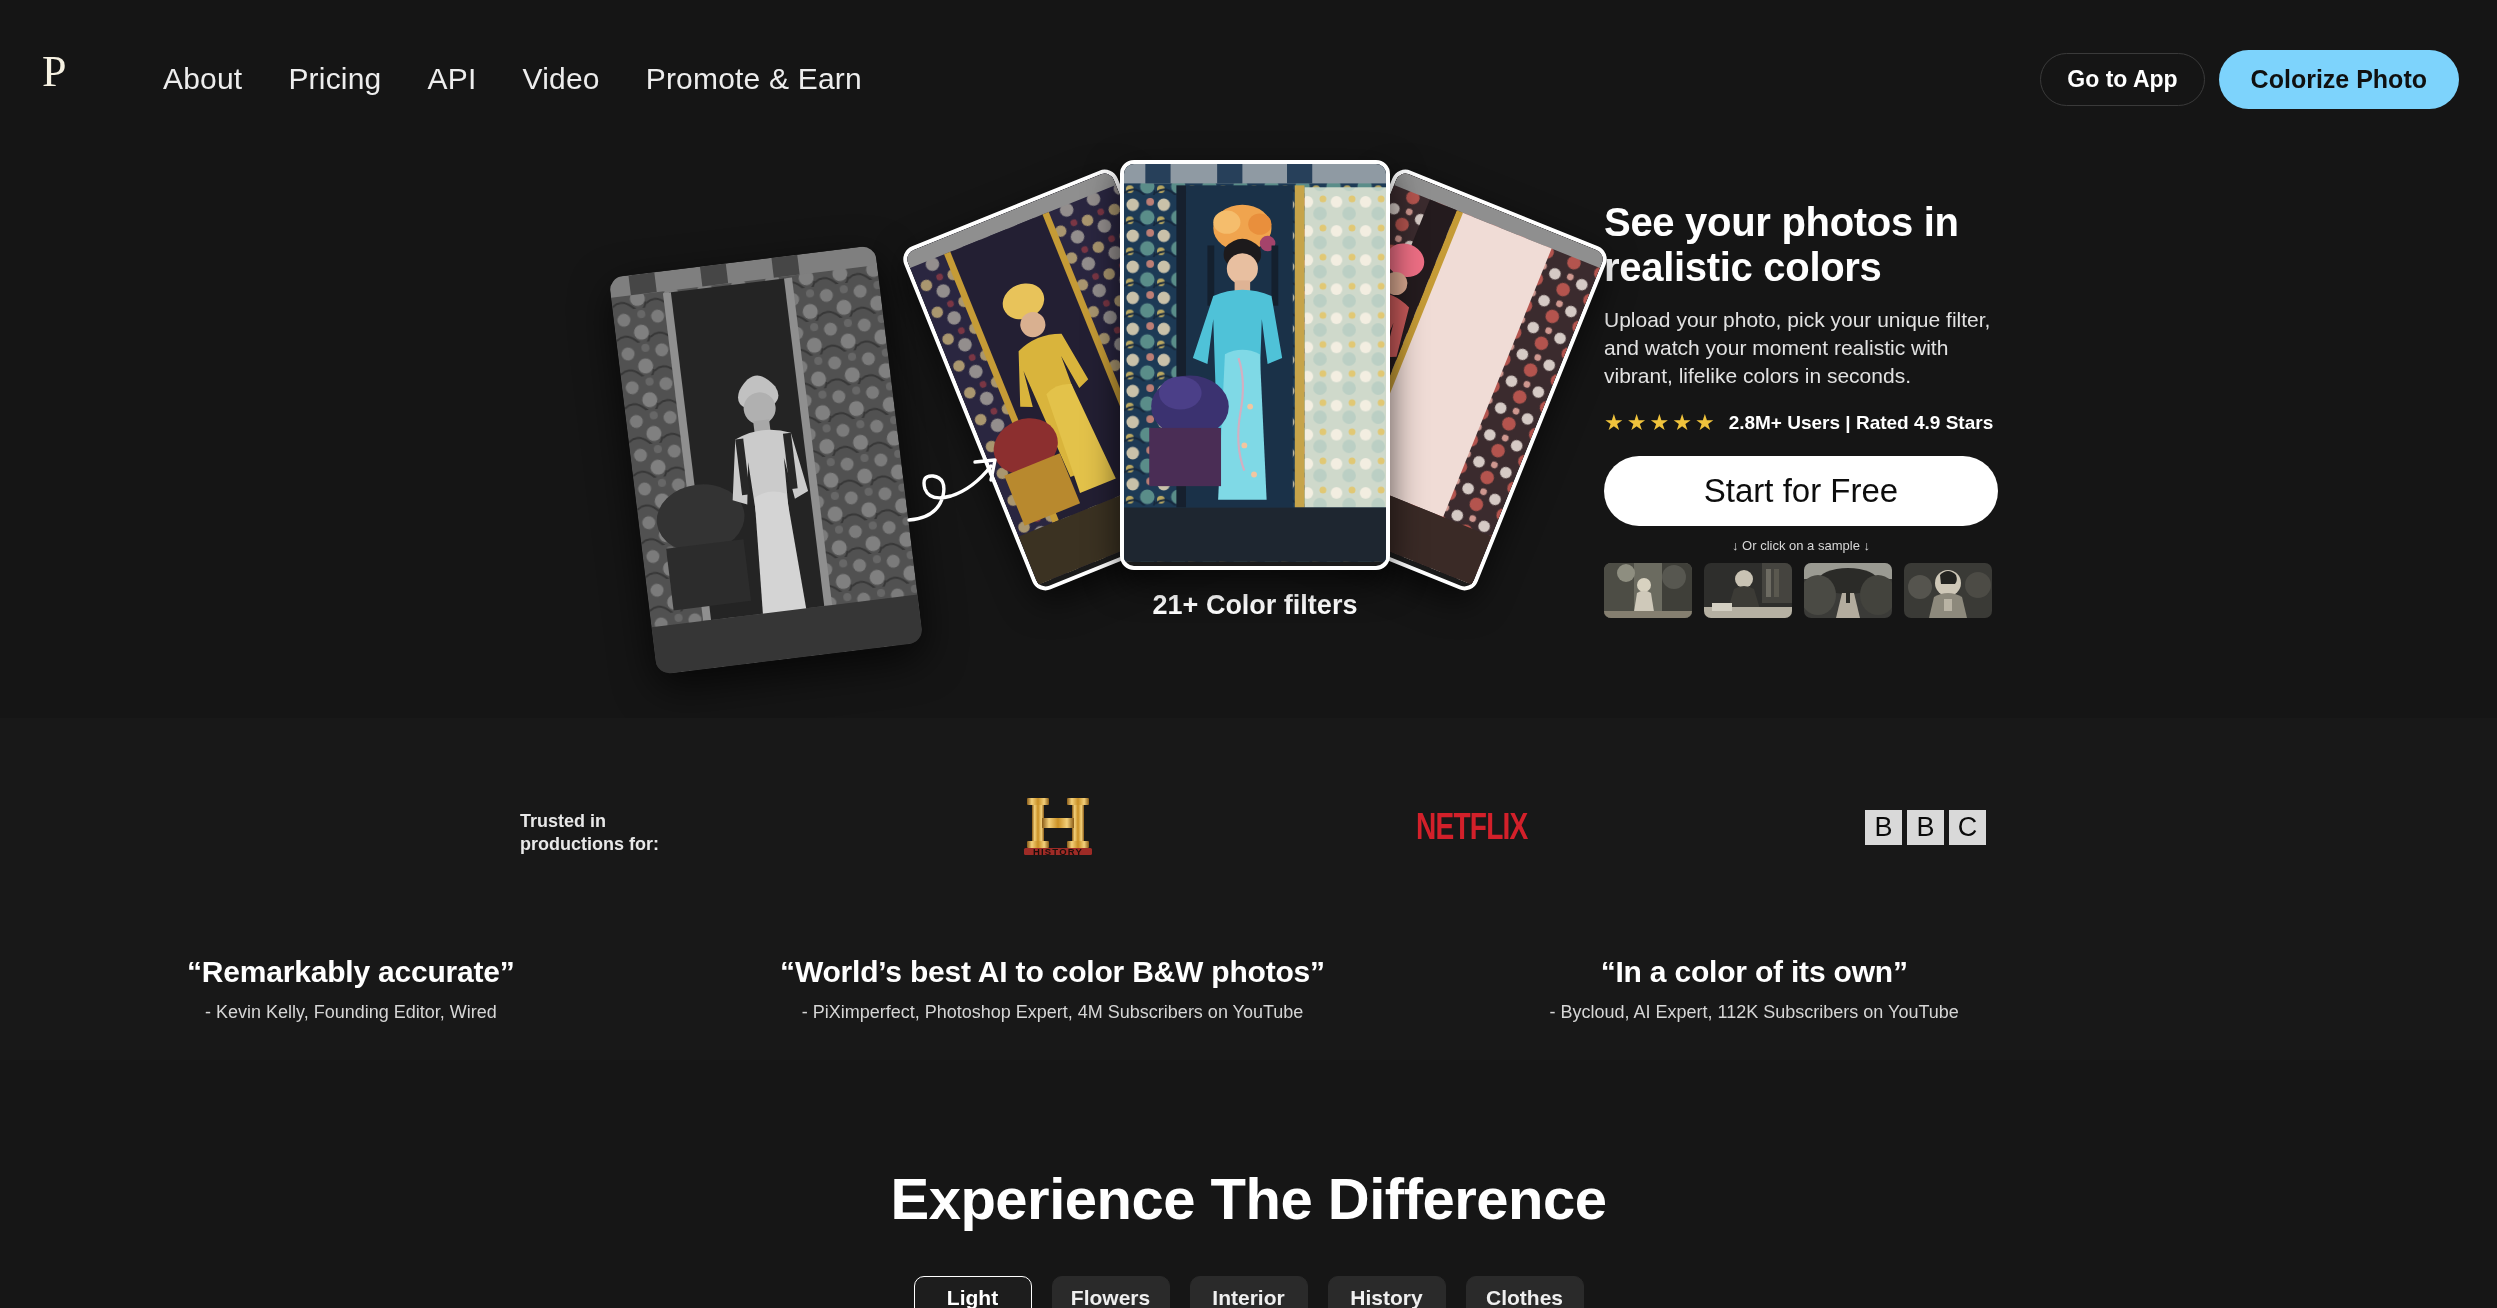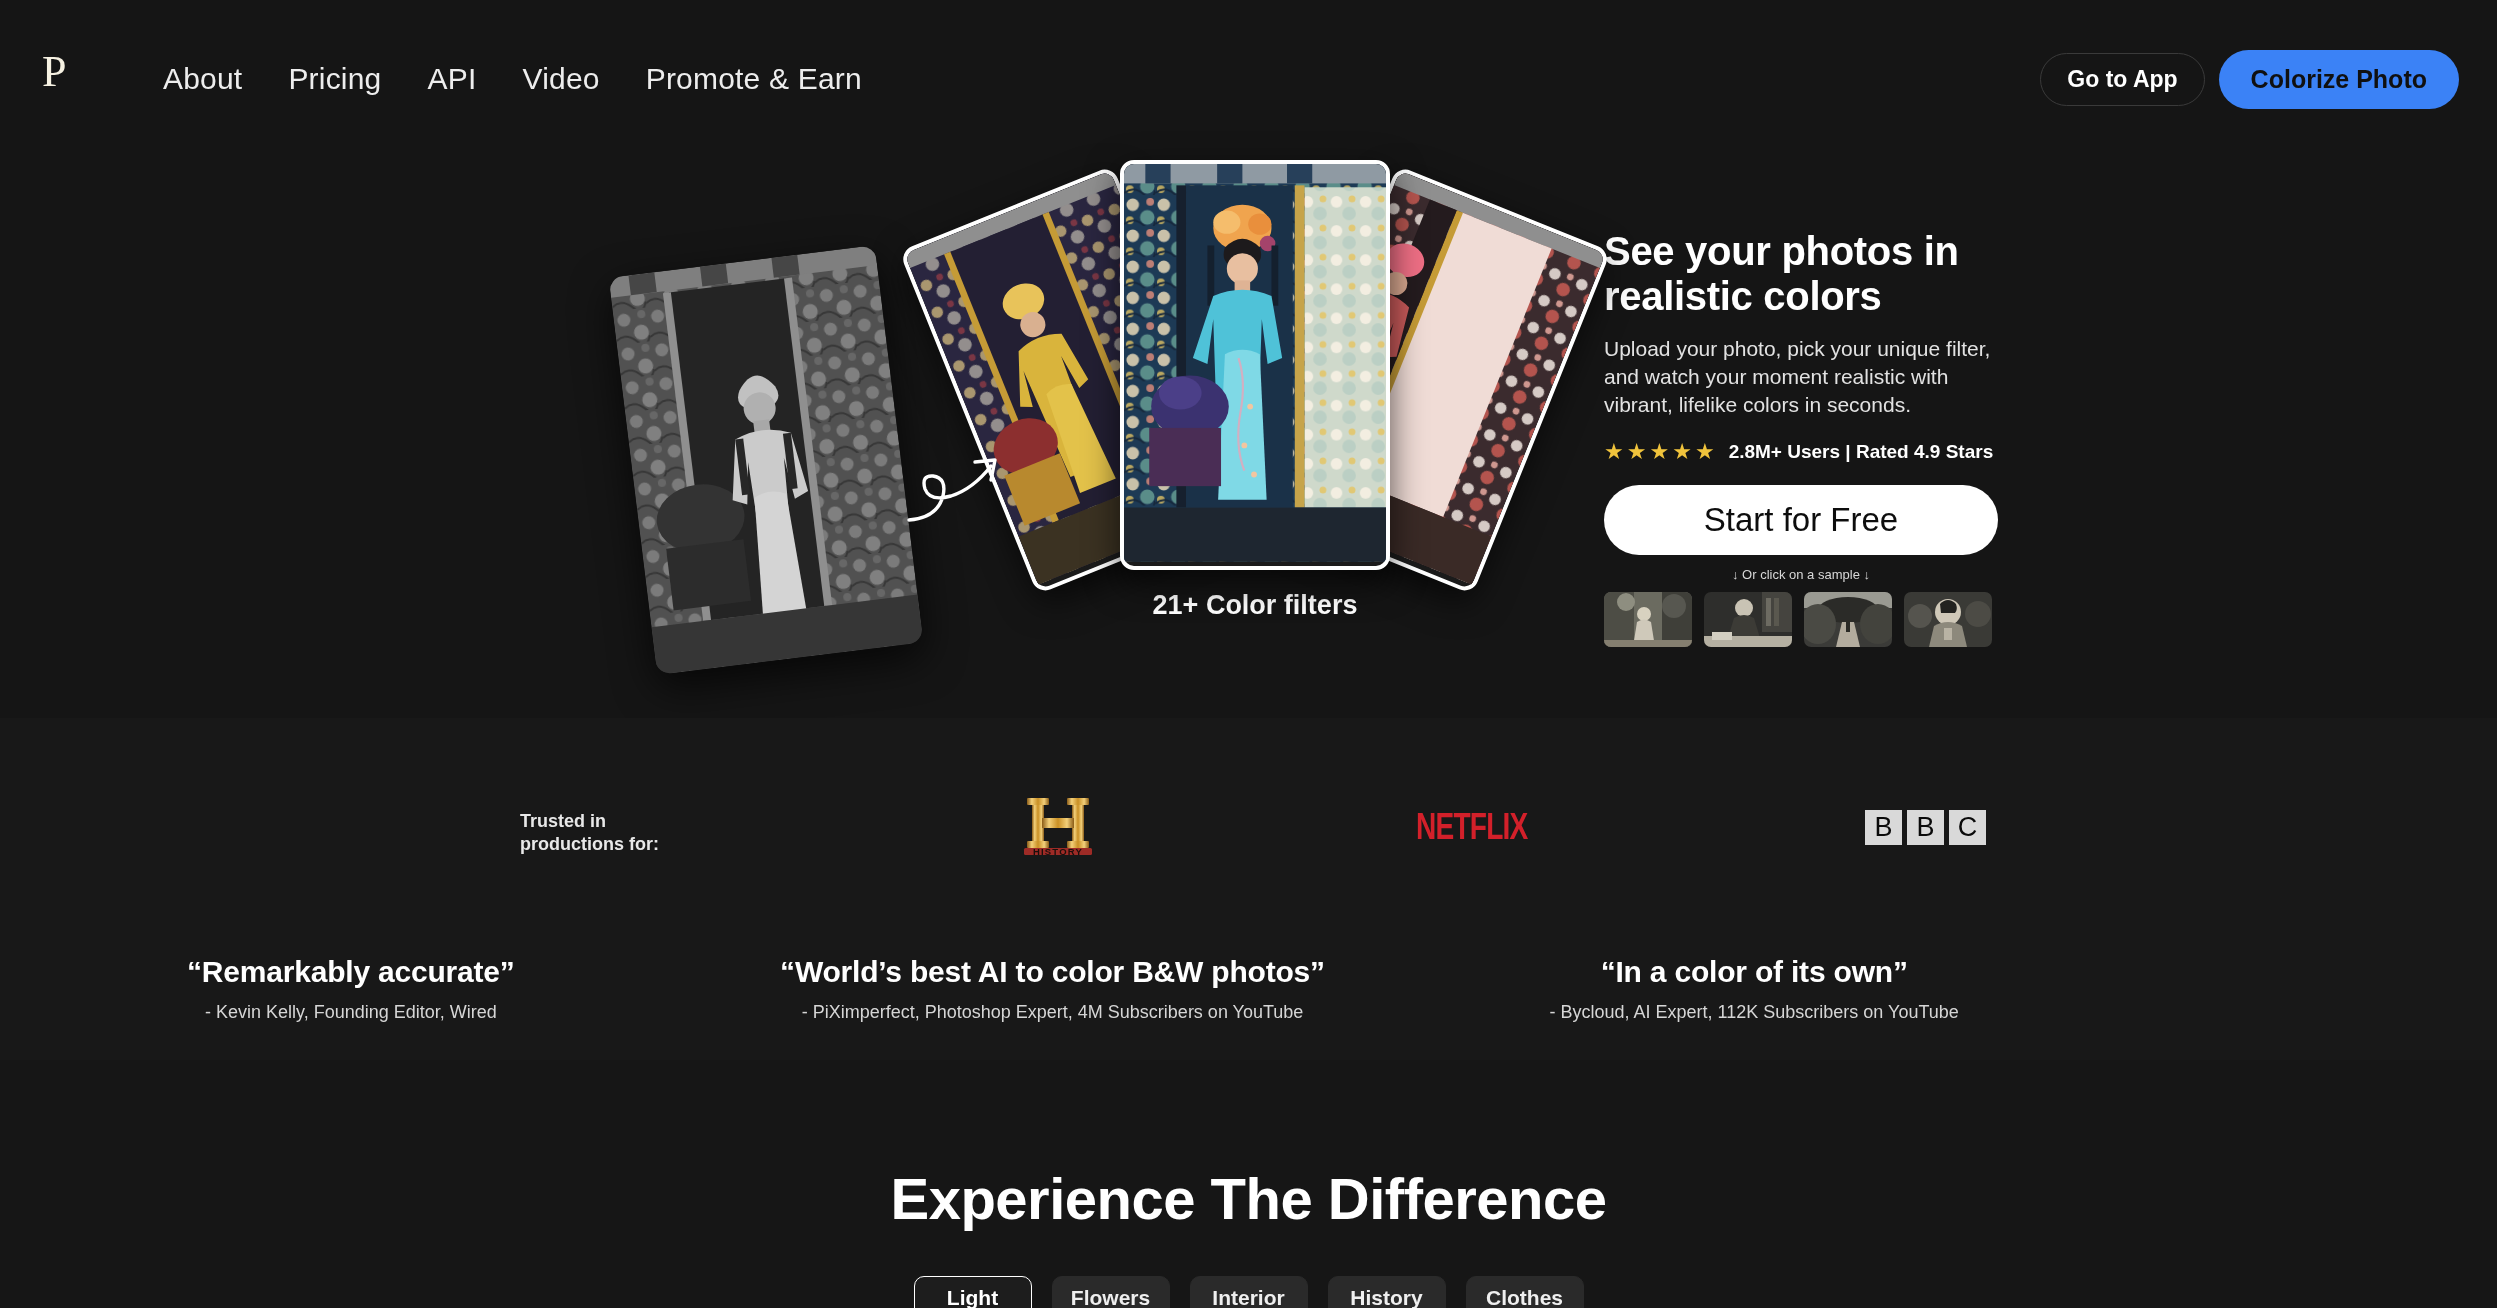--- a/index.html
+++ b/index.html
@@ -38,21 +38,21 @@
     color:#EDEDED; font-size:30px; font-weight:400; letter-spacing:.2px;
     padding:0 23px; white-space:nowrap; cursor:pointer;
   }
   .nav-right { position:absolute; right:38px; top:50px; display:flex; align-items:center; gap:14px; }
   .btn-ghost {
     border:1.5px solid #3a3a3a; border-radius:999px;
     color:#fff; font-size:23px; font-weight:700;
     padding:12px 26px; background:transparent; cursor:pointer; white-space:nowrap;
   }
   .btn-white {
-    border:none; border-radius:999px; background:#3b82f6; color:#101010;
+    border:none; border-radius:999px; background:#7dd3fc; color:#101010;
     font-size:25px; font-weight:700; padding:15px 32px; cursor:pointer; white-space:nowrap;
   }
 
   
   .hero-visual { position:absolute; left:0; top:150px; width:1560px; height:540px; }
 
   .bw-card {
     position:absolute; left:632px; top:110px;
     width:268px; height:400px;
     transform:rotate(-7deg);
@@ -74,21 +74,21 @@
   .fan-right { left:365px; top:45px; width:230px; height:370px; transform:rotate(22deg);  z-index:1; }
   .fan-mid   { left:165px; top:10px; width:270px; height:410px; transform:rotate(0deg);   z-index:3; }
 
   .filters-label {
     position:absolute; left:955px; top:440px; width:600px;
     text-align:center; color:#fff; font-size:27px; font-weight:700;
   }
   .arrow-svg { position:absolute; left:905px; top:290px; width:110px; height:90px; z-index:4; }
 
   
-  .hero-copy { position:absolute; left:1604px; top:200px; width:400px;margin-top:29px; }
+  .hero-copy { position:absolute; left:1604px; top:200px; width:400px; }
   .hero-title {
     color:#fff; font-size:40px; line-height:1.13; font-weight:700; letter-spacing:-.3px;
   }
   .hero-sub {
     margin-top:16px; color:#E2E2E2; font-size:21px; line-height:1.33; font-weight:400;
   }
   .rating-row { margin-top:22px; display:flex; align-items:center; gap:3px; }
   .stars { color:#F0C33C; font-size:22px; letter-spacing:3px; line-height:1; }
   .rating-text { color:#fff; font-size:19px; font-weight:700; margin-left:8px; white-space:nowrap; }
   .cta {

